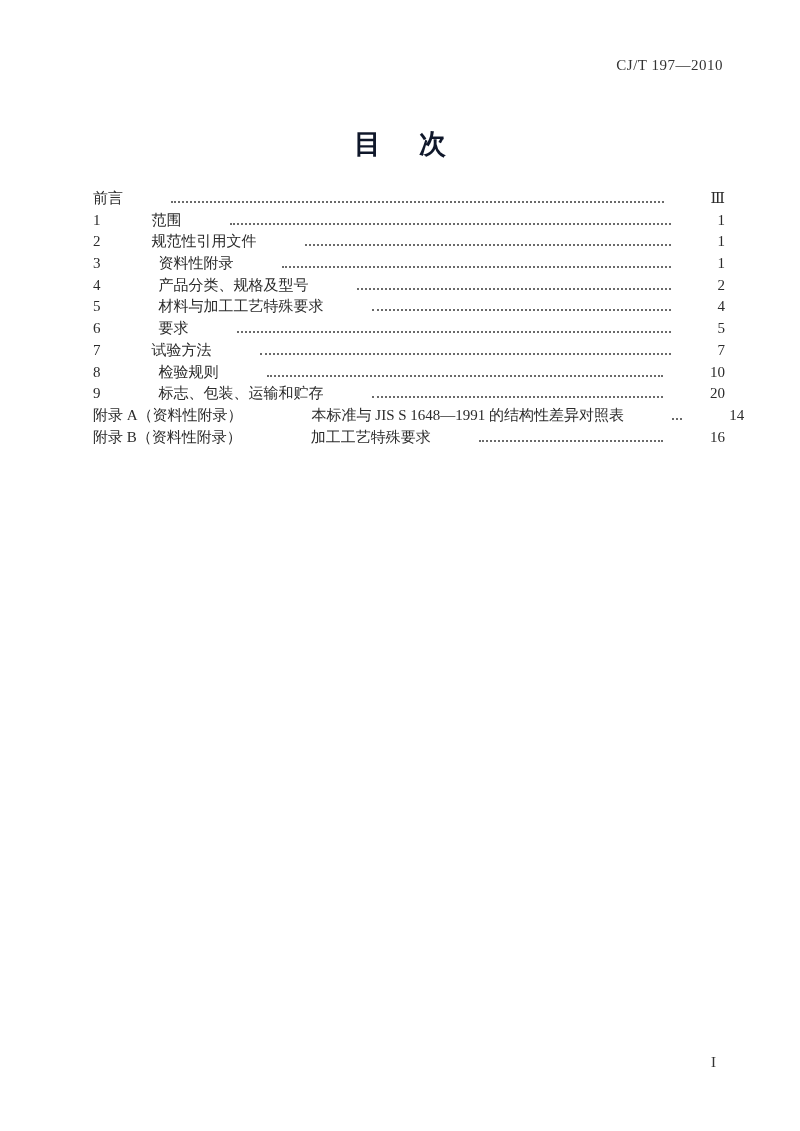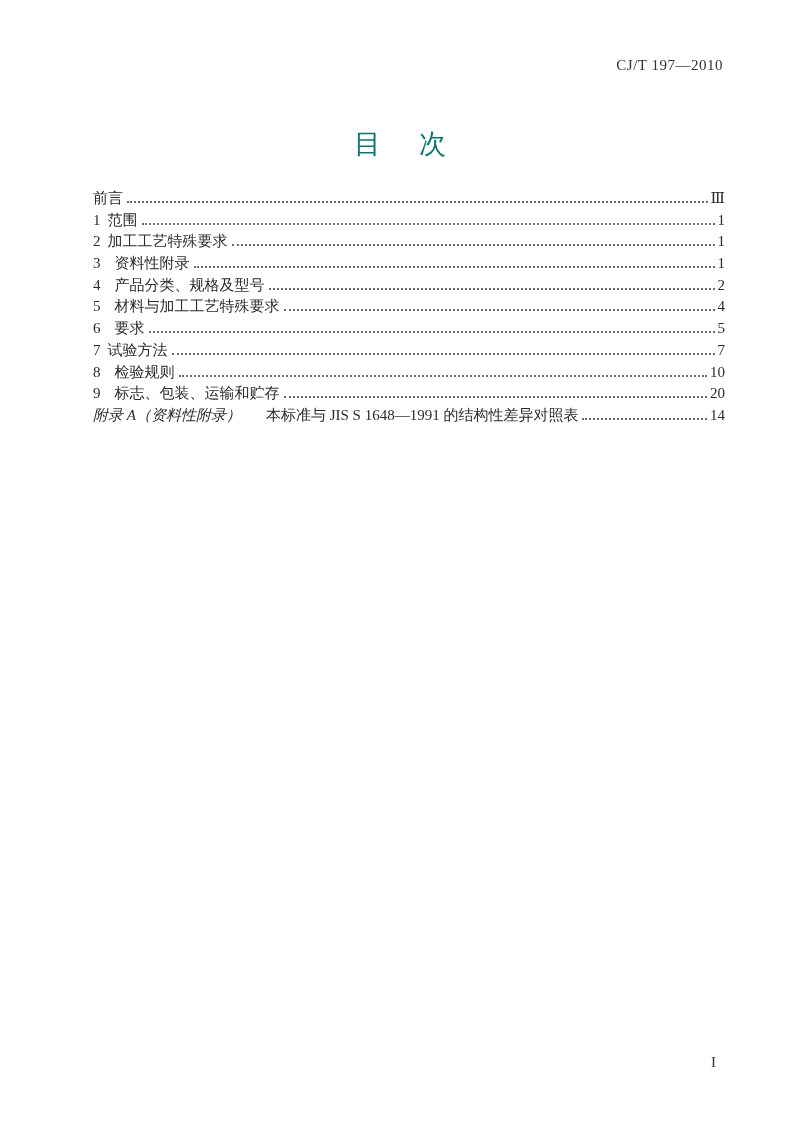--- a/index.html
+++ b/index.html
@@ -24,22 +24,22 @@
     letter-spacing: 0.5px;
     color: #333333;
   }
   .doc-title {
     position: absolute;
     top: 126px;
     left: 0;
     width: 100%;
     text-align: center;
     font-size: 27px;
-    font-weight: 400;
-    color: #0f766e;
+    font-weight: 700;
+    color: #0f172a;
   }
   .doc-title .title-char {
     display: inline-block;
   }
   .doc-title .title-spacer {
     display: inline-block;
     width: 38px;
   }
   .toc {
     position: absolute;
@@ -47,28 +47,29 @@
     left: 93px;
     width: 632px;
   }
   .toc-row {
     display: flex;
     align-items: baseline;
     height: 21.7px;
     font-size: 15px;
     line-height: 21.7px;
     white-space: nowrap;
+    gap: 44px;
   }
   .toc-num {
     flex: 0 0 auto;
     color: #2b2b2b;
   }
   .gap-narrow .toc-num { margin-right: 7px; }
   .gap-wide .toc-num { margin-right: 14px; }
-  .gap-appendix .toc-num { margin-right: 25px; font-style: italic; }
+  .gap-appendix .toc-num { margin-right: 25px; }
   .toc-label {
     flex: 0 0 auto;
     color: #2b2b2b;
   }
   .leader {
     flex: 1 1 auto;
     border-bottom: 2px dotted #6a6a6a;
     margin: 0 3px 4px 4px;
     min-width: 10px;
   }
@@ -105,21 +106,21 @@
       <span class="toc-page">Ⅲ</span>
     </div>
       <div class="toc-row gap-narrow">
       <span class="toc-num">1</span>
       <span class="toc-label">范围</span>
       <span class="leader"></span>
       <span class="toc-page">1</span>
     </div>
       <div class="toc-row gap-narrow">
       <span class="toc-num">2</span>
-      <span class="toc-label">加工工艺特殊要求</span>
+      <span class="toc-label">规范性引用文件</span>
       <span class="leader"></span>
       <span class="toc-page">1</span>
     </div>
       <div class="toc-row gap-wide">
       <span class="toc-num">3</span>
       <span class="toc-label">资料性附录</span>
       <span class="leader"></span>
       <span class="toc-page">1</span>
     </div>
       <div class="toc-row gap-wide">
@@ -157,17 +158,23 @@
       <span class="toc-label">标志、包装、运输和贮存</span>
       <span class="leader"></span>
       <span class="toc-page">20</span>
     </div>
       <div class="toc-row gap-appendix">
       <span class="toc-num">附录 A（资料性附录）</span>
       <span class="toc-label">本标准与 JIS S 1648—1991 的结构性差异对照表</span>
       <span class="leader"></span>
       <span class="toc-page">14</span>
     </div>
+      <div class="toc-row gap-appendix">
+      <span class="toc-num">附录 B（资料性附录）</span>
+      <span class="toc-label">加工工艺特殊要求</span>
+      <span class="leader"></span>
+      <span class="toc-page">16</span>
+    </div>
     </div>
 
   <div class="footer-page-num">I</div>
 
 </div>
 
 </body></html>

